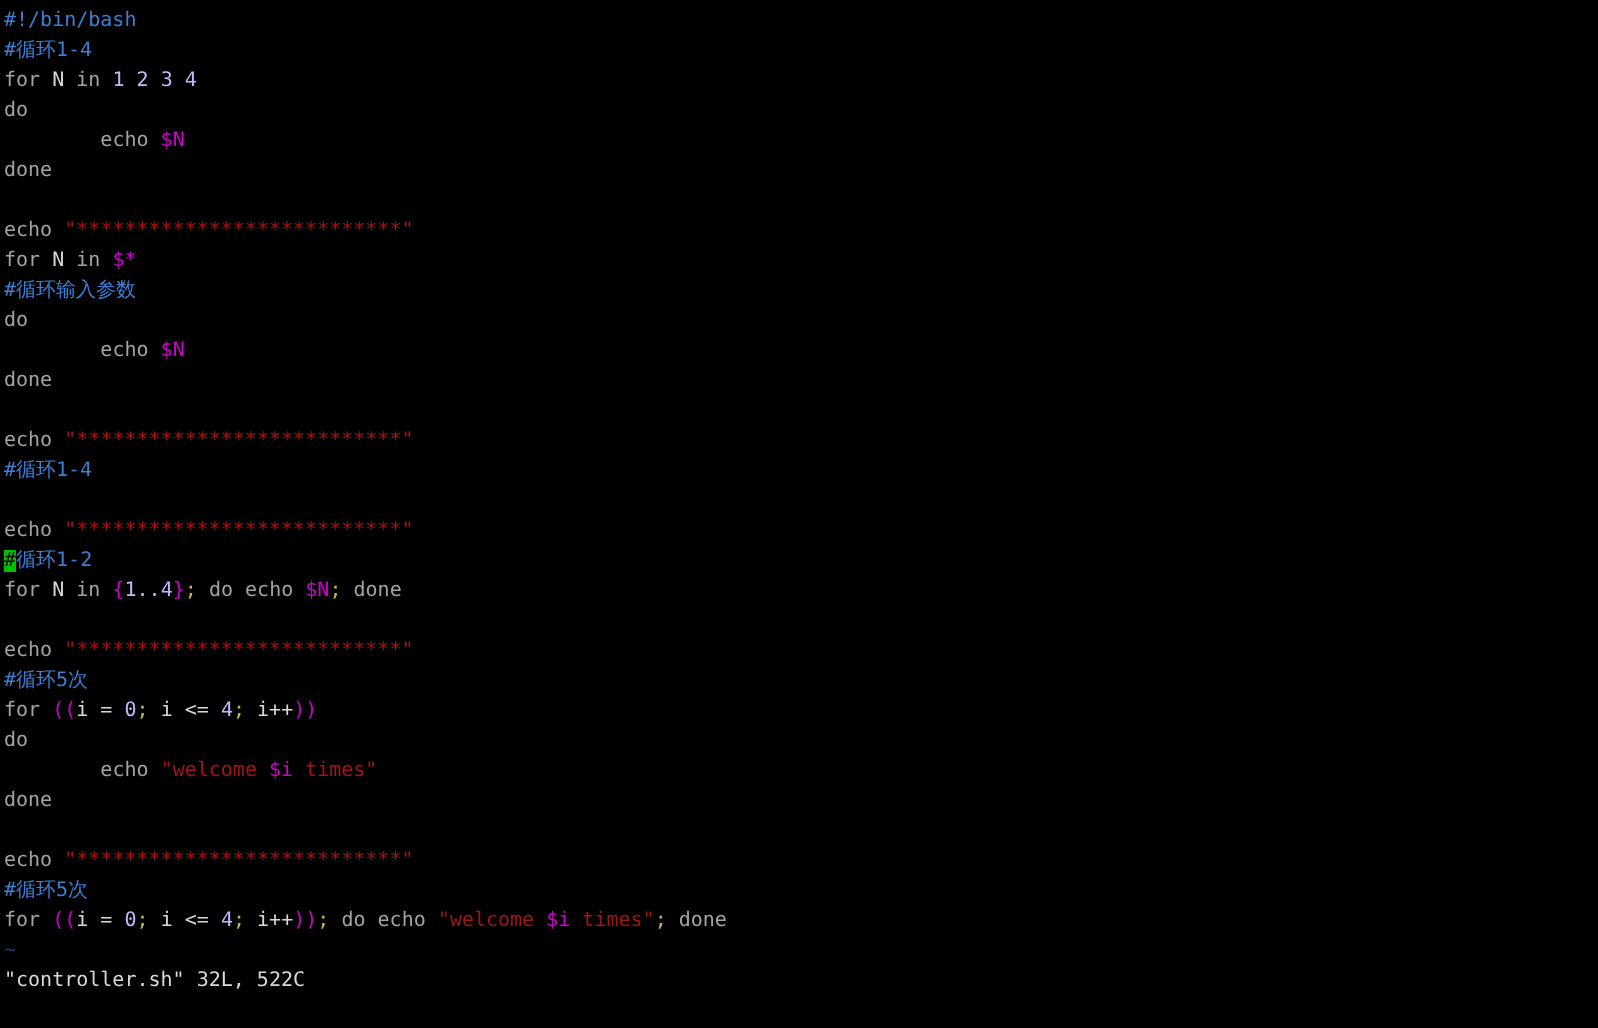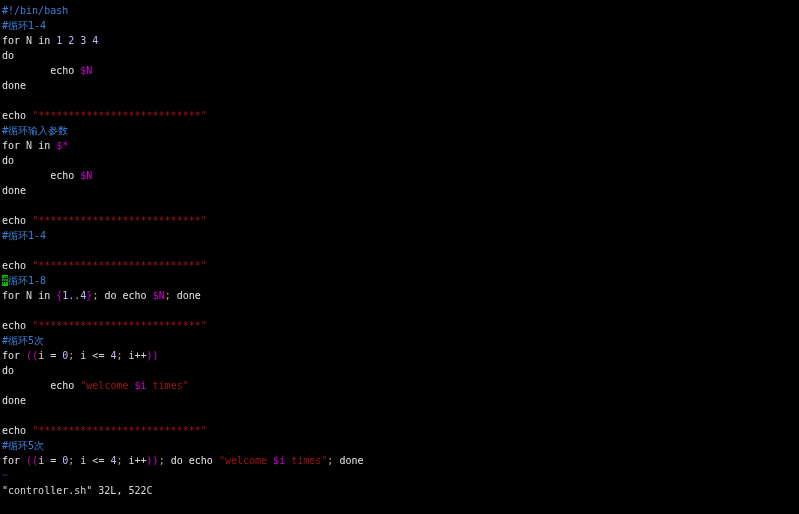--- a/index.html
+++ b/index.html
@@ -33,21 +33,21 @@
     width: 795px;
   }
   .line {
     height: 15px;
     white-space: pre;
     font-size: 10px;
     line-height: 15px;
   }
   
   .c-comment   { color: #3b7fd4; }      
-  .c-keyword   { color: #e5e5e5; }      
+  .c-keyword   { color: #a3a3a3; }      
   .c-ident     { color: #d8d8d8; }      
   .c-const     { color: #c4b5fd; }      
   .c-string    { color: #a01515; }      
   .c-var       { color: #cc00cc; }      
   .c-punct     { color: #c8b35a; }      
   .c-brace     { color: #cc00cc; }      
   .c-op        { color: #d8d8d8; }      
   .c-tilde     { color: #1a3a8a; }      
   .c-status    { color: #d8d8d8; }      
   .cursor {
@@ -70,42 +70,42 @@
     <div class="line"><span class="c-keyword">do</span></div>
 
     <div class="line"><span>        </span><span class="c-keyword">echo</span> <span class="c-var">$N</span></div>
 
     <div class="line"><span class="c-keyword">done</span></div>
 
     <div class="line">&nbsp;</div>
 
     <div class="line"><span class="c-keyword">echo</span> <span class="c-string">"</span><span class="c-string">***************************</span><span class="c-string">"</span></div>
 
+    <div class="line"><span class="c-keyword">for</span> <span class="c-ident">N</span> <span class="c-keyword">in</span> <span class="c-var">$*</span></div>
+
     <div class="line"><span class="c-comment">#循环输入参数</span></div>
-
-    <div class="line"><span class="c-keyword">for</span> <span class="c-ident">N</span> <span class="c-keyword">in</span> <span class="c-var">$*</span></div>
 
     <div class="line"><span class="c-keyword">do</span></div>
 
     <div class="line"><span>        </span><span class="c-keyword">echo</span> <span class="c-var">$N</span></div>
 
     <div class="line"><span class="c-keyword">done</span></div>
 
     <div class="line">&nbsp;</div>
 
     <div class="line"><span class="c-keyword">echo</span> <span class="c-string">"</span><span class="c-string">***************************</span><span class="c-string">"</span></div>
 
     <div class="line"><span class="c-comment">#循环1-4</span></div>
 
 
     <div class="line">&nbsp;</div>
 
     <div class="line"><span class="c-keyword">echo</span> <span class="c-string">"</span><span class="c-string">***************************</span><span class="c-string">"</span></div>
 
-    <div class="line"><span class="cursor">#</span><span class="c-comment">循环1-8</span></div>
+    <div class="line"><span class="cursor">#</span><span class="c-comment">循环1-2</span></div>
 
     <div class="line"><span class="c-keyword">for</span> <span class="c-ident">N</span> <span class="c-keyword">in</span> <span class="c-brace">{</span><span class="c-const">1..4</span><span class="c-brace">}</span><span class="c-punct">;</span> <span class="c-keyword">do</span> <span class="c-keyword">echo</span> <span class="c-var">$N</span><span class="c-punct">;</span> <span class="c-keyword">done</span></div>
 
     <div class="line">&nbsp;</div>
 
     <div class="line"><span class="c-keyword">echo</span> <span class="c-string">"</span><span class="c-string">***************************</span><span class="c-string">"</span></div>
 
     <div class="line"><span class="c-comment">#循环5次</span></div>
 
     <div class="line"><span class="c-keyword">for</span> <span class="c-brace">((</span><span class="c-op">i = </span><span class="c-const">0</span><span class="c-punct">;</span> <span class="c-op">i &lt;= </span><span class="c-const">4</span><span class="c-punct">;</span> <span class="c-op">i++</span><span class="c-brace">))</span></div>

